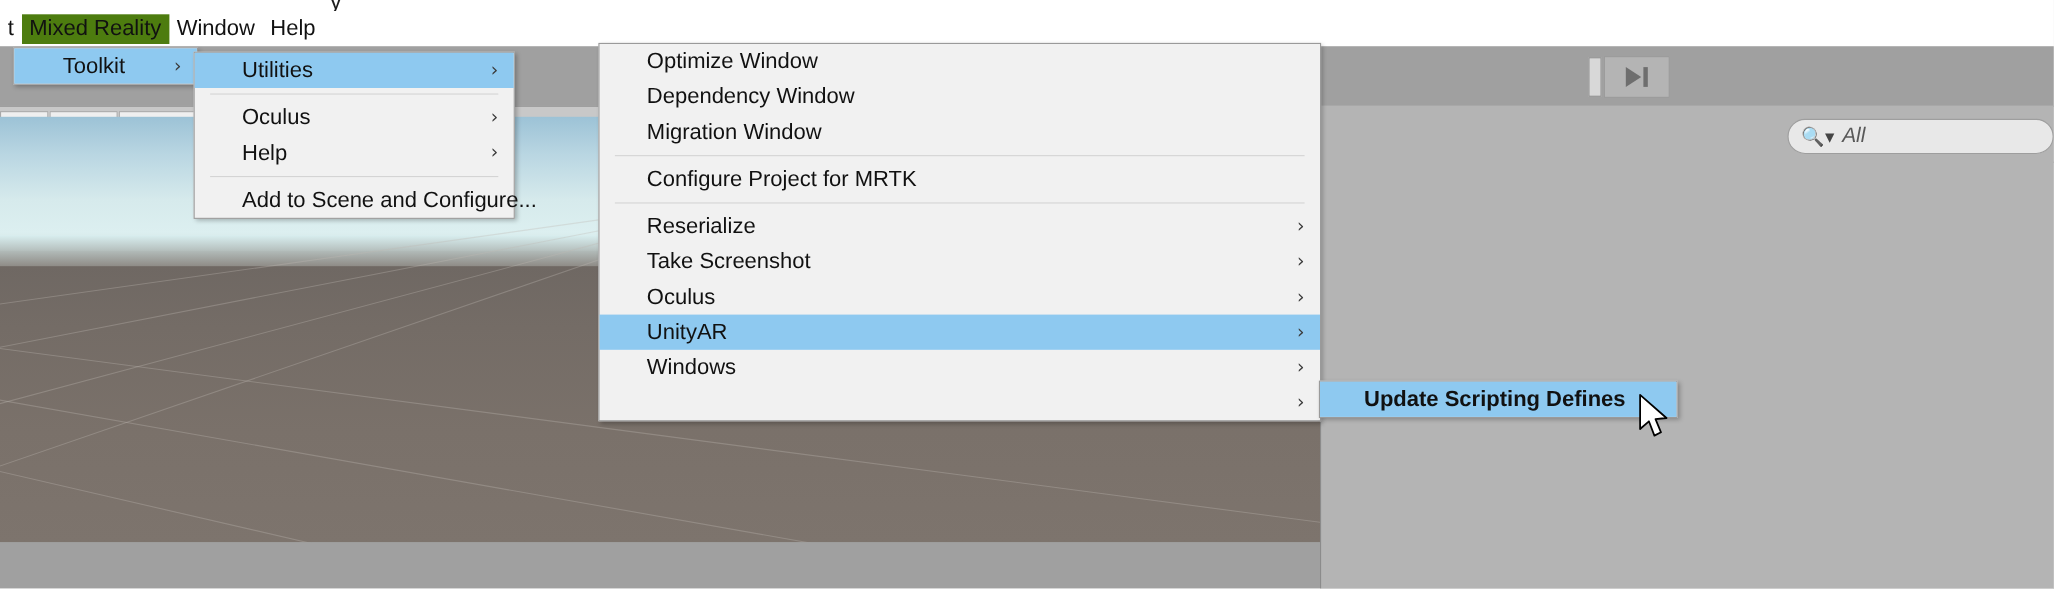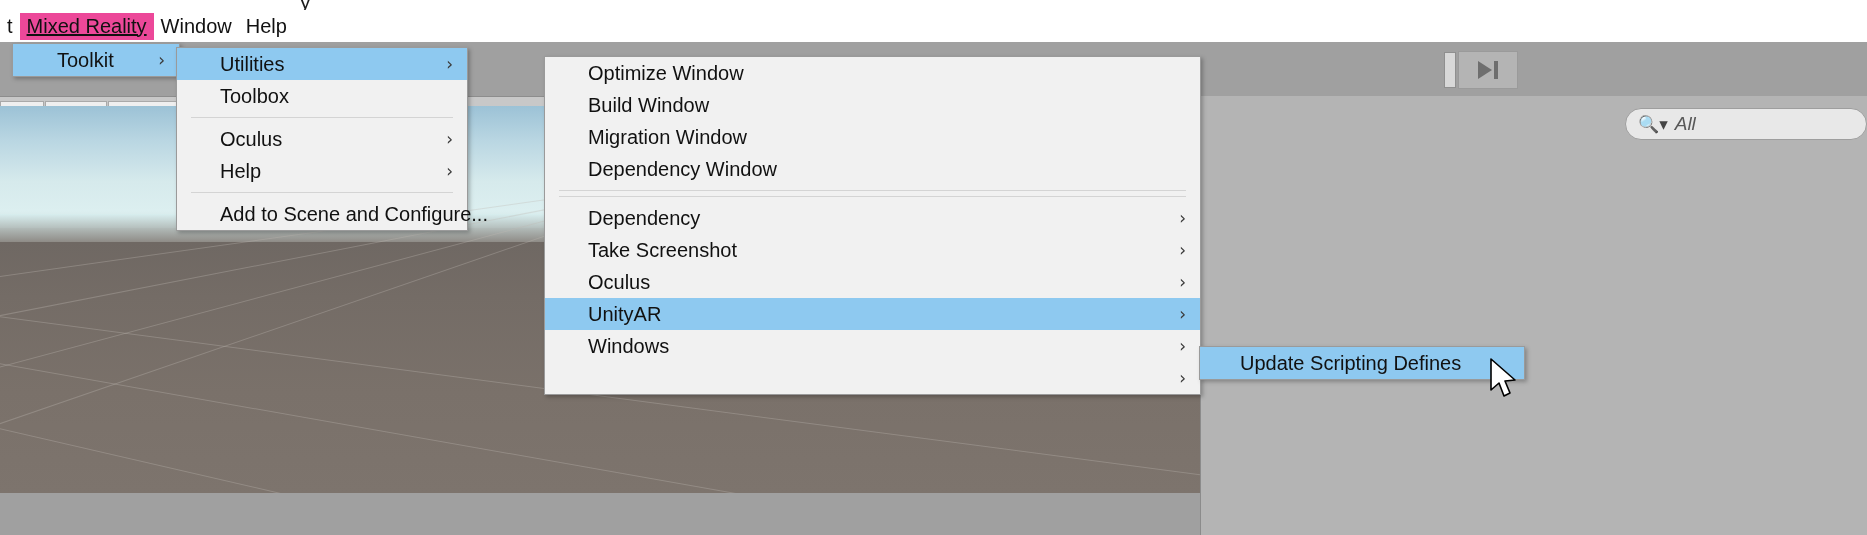--- a/index.html
+++ b/index.html
@@ -21,21 +21,21 @@
     font-size: 21px; color: #1c1c1c; white-space: nowrap;
   }
   .menubar {
     position: absolute; left: 0; top: 10px; width: 1867px; height: 32px;
     background: #ffffff; display: flex; align-items: center;
   }
   .menubar-item {
     font-size: 20px; color: #111111; padding: 3px 7px 4px 7px;
     white-space: nowrap; line-height: 1;
   }
-  .menubar-item.active { background: #ec4899; text-decoration: underline; }
+  .menubar-item.active { background: #4d7c0f; }
 
   
   .editor-body {
     position: absolute; left: 0; top: 42px; width: 1867px; height: 493px;
     background: #a0a0a0;
   }
   .toolbar-row {
     position: absolute; left: 0; top: 0; width: 1867px; height: 54px;
     background: #a0a0a0;
   }
@@ -114,25 +114,25 @@
   .menu-sep { height: 1px; background: #d4d4d4; margin: 5px 14px 5px 14px; }
 
   
   #menu-toolkit { left: 12px; top: 43px; width: 168px; }
   #menu-toolkit .menu-item .lbl { padding-left: 44px; }
 
   
   #menu-mrtk { left: 176px; top: 47px; width: 292px; }
 
   
-  #menu-utilities { left: 544px; top: 56px; width: 657px; }
+  #menu-utilities { left: 544px; top: 39px; width: 657px; }
 
   
   #menu-unityar { left: 1199px; top: 346px; width: 326px; }
-  #menu-unityar .menu-item .lbl { padding-left: 40px; }
+  #menu-unityar .menu-item .lbl { padding-left: 40px; font-weight: bold; }
 
   
   .cursor { position: absolute; left: 1489px; top: 358px; z-index: 90; }
 </style>
 </head>
 <body>
 
 <div id="root">
 
   <div class="title-strip">
@@ -204,55 +204,52 @@
         <span class="lbl">Toolkit</span>
         <span class="chev">›</span>
       </div>
     </div>
 
   <div class="menu" id="menu-mrtk">
       <div class="menu-item sel">
         <span class="lbl">Utilities</span>
         <span class="chev">›</span>
       </div>
-      <div class="menu-item">
-        <span class="lbl">Toolbox</span>
-      </div>
       <div class="menu-sep"></div>
       <div class="menu-item">
         <span class="lbl">Oculus</span>
         <span class="chev">›</span>
       </div>
       <div class="menu-item">
         <span class="lbl">Help</span>
         <span class="chev">›</span>
       </div>
       <div class="menu-sep"></div>
       <div class="menu-item">
         <span class="lbl">Add to Scene and Configure...</span>
       </div>
     </div>
 
   <div class="menu" id="menu-utilities">
       <div class="menu-item">
         <span class="lbl">Optimize Window</span>
       </div>
       <div class="menu-item">
-        <span class="lbl">Build Window</span>
+        <span class="lbl">Dependency Window</span>
       </div>
       <div class="menu-item">
         <span class="lbl">Migration Window</span>
       </div>
-      <div class="menu-item">
-        <span class="lbl">Dependency Window</span>
-      </div>
-      <div class="menu-sep"></div>
-      <div class="menu-sep"></div>
-      <div class="menu-item">
-        <span class="lbl">Dependency</span>
+      <div class="menu-sep"></div>
+      <div class="menu-item">
+        <span class="lbl">Configure Project for MRTK</span>
+      </div>
+      <div class="menu-sep"></div>
+      <div class="menu-item">
+        <span class="lbl">Reserialize</span>
         <span class="chev">›</span>
       </div>
       <div class="menu-item">
         <span class="lbl">Take Screenshot</span>
         <span class="chev">›</span>
       </div>
       <div class="menu-item">
         <span class="lbl">Oculus</span>
         <span class="chev">›</span>
       </div>

